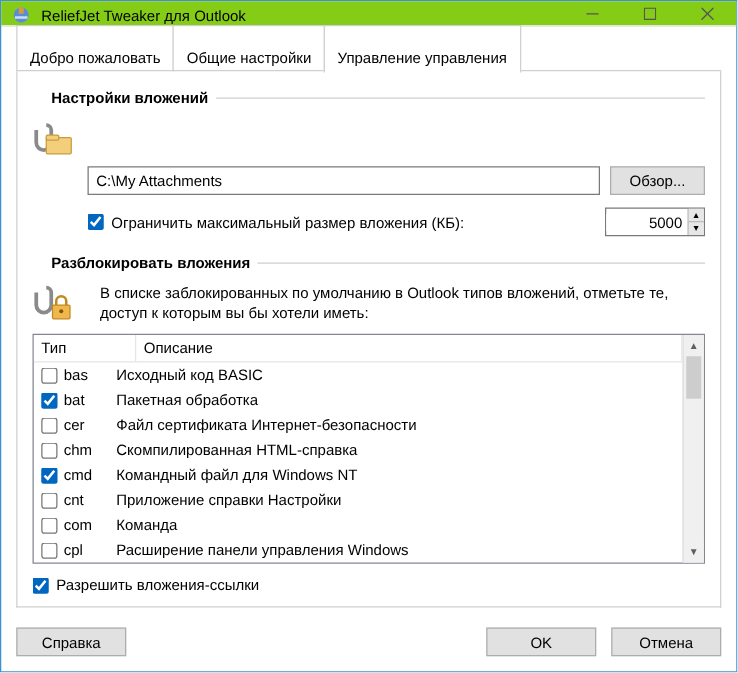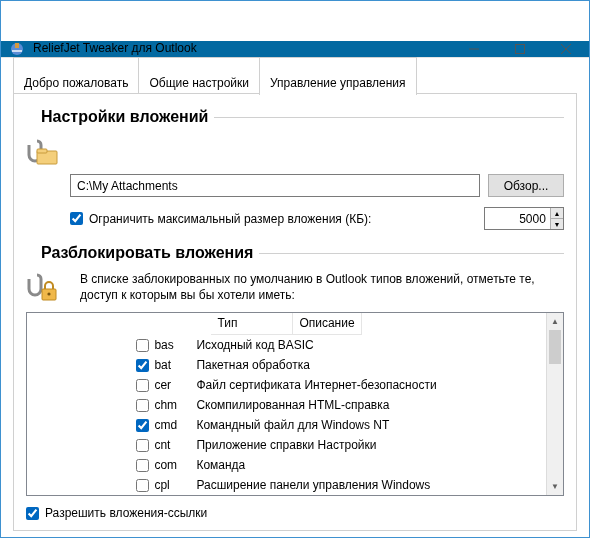--- a/index.html
+++ b/index.html
@@ -12,24 +12,23 @@
   }
   .window {
     width: 590px; height: 538px;
     border: 1px solid #3e91d0;
     display: flex; flex-direction: column;
     background: #fff;
   }
   
   .titlebar {
     height: 30px;
-    background: #0369a1;
-    display: flex; align-items: flex-start;
+    background: #84cc16;
+    display: flex; align-items: flex-end;
     border-bottom: 1px solid #e5e5e5;
-    margin-top: 40px;
   }
   .titlebar .app-icon {
     width: 16px; height: 16px; margin: 0 8px;
     display: flex; align-items: center; justify-content: center;
   }
   .titlebar .title {
     flex: 1;
     font-size: 12px; color: #000;
   }
   .win-btns { display: flex; height: 100%; }
@@ -81,21 +80,21 @@
     padding: 10px 12px;
     flex: 1;
     display: flex; flex-direction: column;
   }
   
   .group-head {
     display: flex; align-items: center;
     margin: 4px 0 8px 0;
   }
   .group-head .gh-label {
-    font-weight: bold; font-size: 16px;
+    font-weight: bold; font-size: 12px;
     white-space: nowrap; padding-right: 6px; padding-left: 15px;
   }
   .group-head .gh-line {
     flex: 1; height: 1px; background: #d0d0d0;
   }
   .row { display: flex; align-items: center; }
   .indent { margin-left: 44px; }
   .big-icon {
     width: 34px; height: 34px;
     margin-right: 10px;
@@ -157,21 +156,21 @@
   }
   
   .listbox {
     border: 1px solid #828790;
     margin-top: 8px;
     display: flex;
     height: 184px;
   }
   .list-scroll {
     flex: 1; overflow: hidden;
-    display: flex; flex-direction: column; align-items: center;
+    display: flex; flex-direction: column;
   }
   .list-header {
     display: flex;
     background: #fff;
     border-bottom: 1px solid #e5e5e5;
     height: 22px;
   }
   .list-header .col {
     padding: 3px 6px;
     font-size: 12px;

